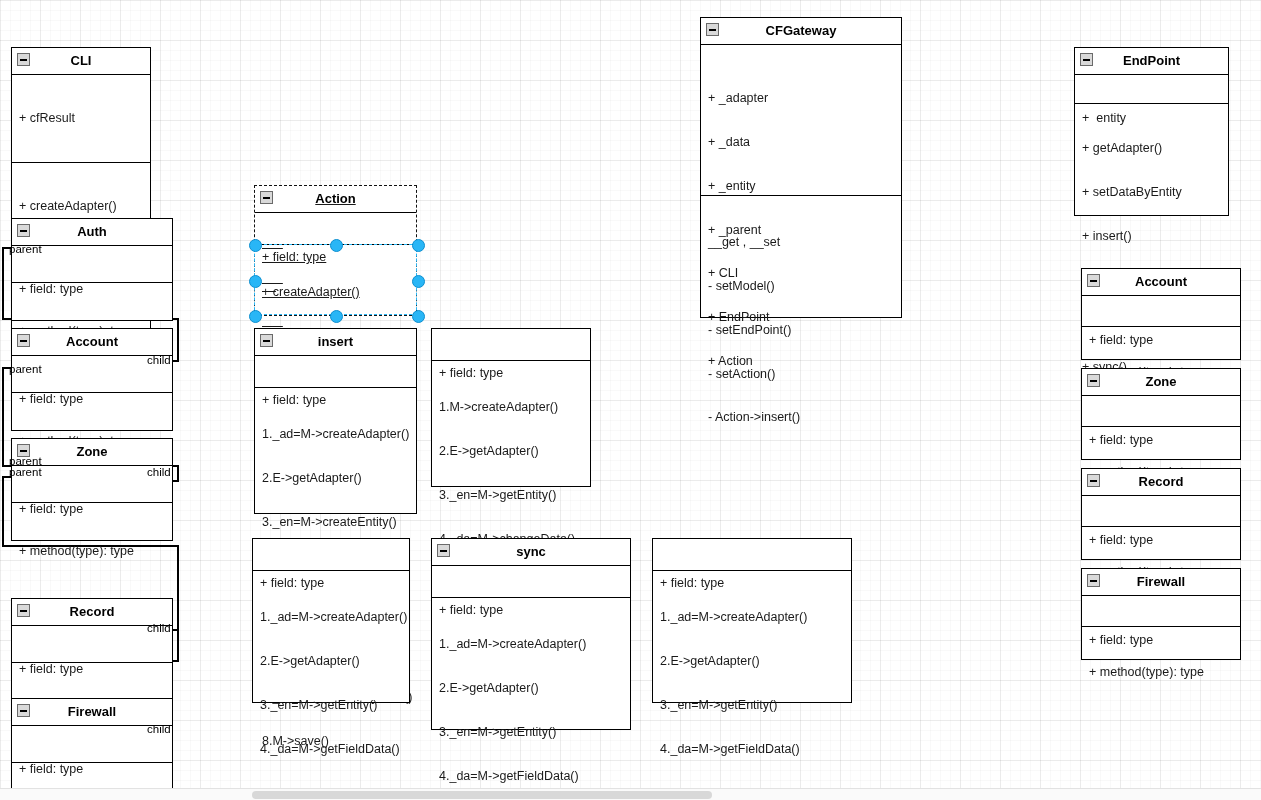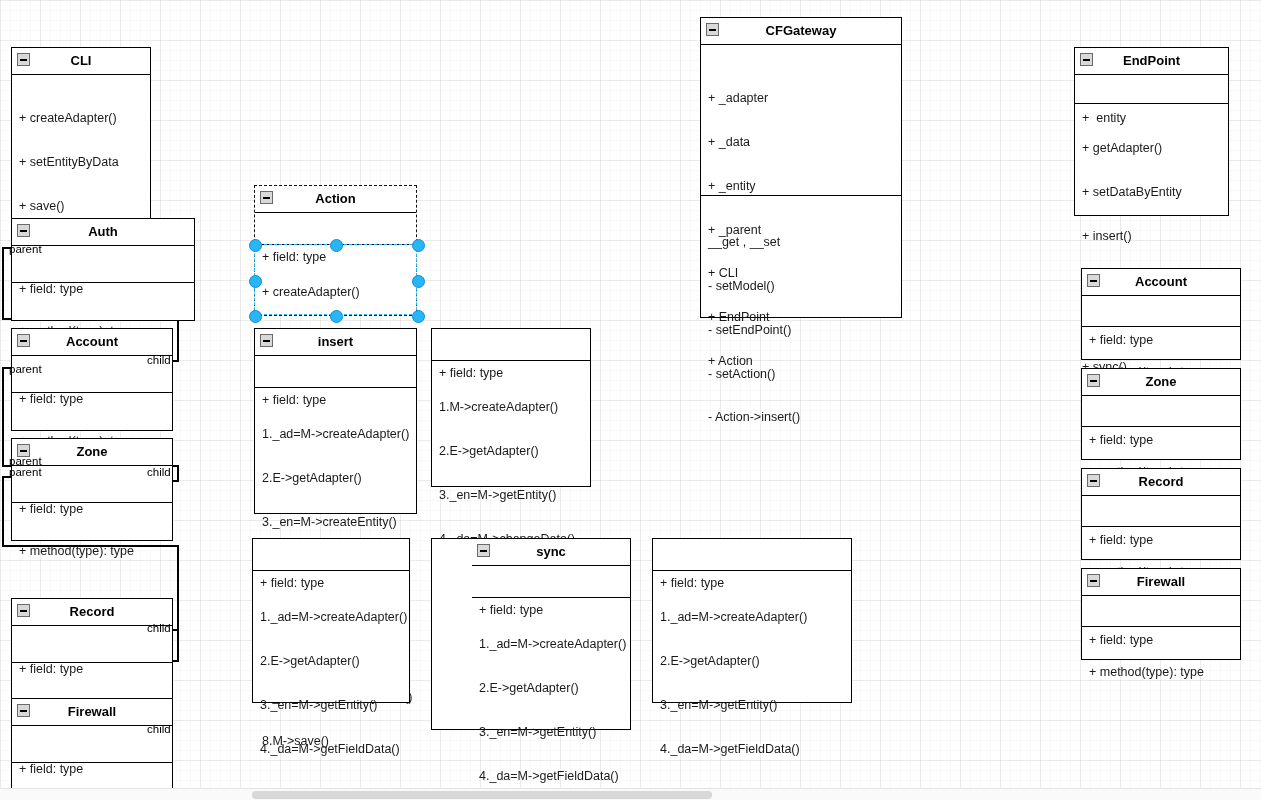--- a/index.html
+++ b/index.html
@@ -78,20 +78,21 @@
     white-space: pre;
   }
   .uml .compartment + .compartment {
     border-top: 1.6px solid #000000;
   }
   .uml .row { white-space: pre; }
 
   
   .uml.selected-box {
     border: 1.5px dashed #111111;
+    text-decoration: underline;
   }
   .uml.selected-box .title-bar { border-bottom-color: #000000; }
 
   
   .sel-rect {
     position: absolute;
     box-sizing: border-box;
     border: 1px dashed #29b6f6;
     z-index: 40;
     pointer-events: none;
@@ -177,27 +178,30 @@
   <span class="edge-label" style="left:147px;top:466px;">child</span>
   <span class="edge-label" style="left:147px;top:622px;">child</span>
   <span class="edge-label" style="left:147px;top:723px;">child</span>
 
   <div class="uml" style="left:11px; top:47px; width:140px;">
     <div class="title-bar">
       <span class="toggle"></span>
       <span>CLI</span>
     </div>
     <div class="compartment">
+      <div class="row">+ cfResult</div>
+    </div>
+    <div class="compartment">
       <div class="row">+ createAdapter()</div>
       <div class="row">+ setEntityByData</div>
       <div class="row">+ save()</div>
     </div>
   </div>
 
-  <div class="uml" style="left:11px; top:218px; width:184px;">
+  <div class="uml" style="left:11px; top:218px; width:162px;">
     <div class="title-bar">
       <span class="toggle"></span>
       <span>Auth</span>
     </div>
     <div class="compartment" style="height:36px;">
       <div class="row">+ field: type</div>
     </div>
     <div class="compartment" style="height:38px; padding-top:12px;">
       <div class="row">+ method(type): type</div>
     </div>
@@ -324,21 +328,21 @@
       <div class="row">1._ad=M-&gt;createAdapter()</div>
       <div class="row">2.E-&gt;getAdapter()</div>
       <div class="row">3._en=M-&gt;getEntity()</div>
       <div class="row">4._da=M-&gt;getFieldData()</div>
       
       
       
     </div>
   </div>
 
-  <div class="uml" style="left:431px; top:538px; width:200px;padding-left:40px;">
+  <div class="uml" style="left:431px; top:538px; width:200px;">
     <div class="title-bar">
       <span class="toggle"></span>
       <span>sync</span>
     </div>
     <div class="compartment" style="height:31px; padding-top:8px;">
       <div class="row">+ field: type</div>
     </div>
     <div class="compartment" style="height:132px; padding-top:10px;">
       <div class="row">1._ad=M-&gt;createAdapter()</div>
       <div class="row">2.E-&gt;getAdapter()</div>

